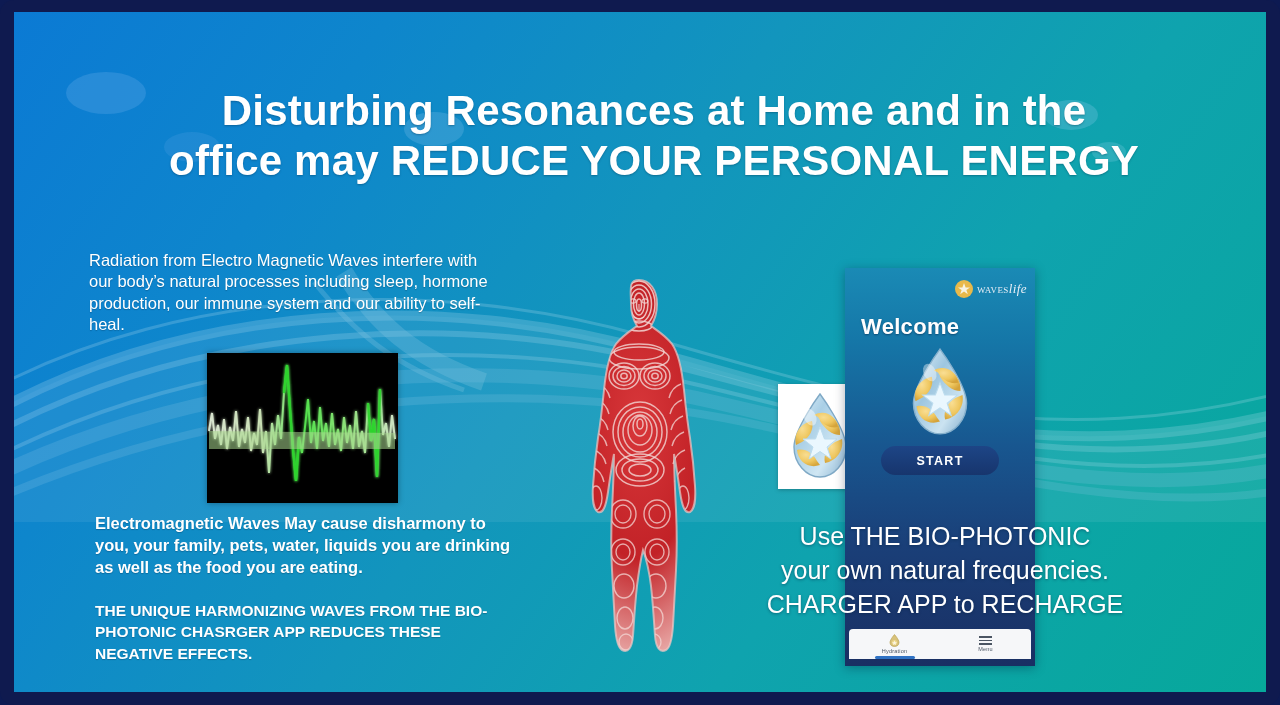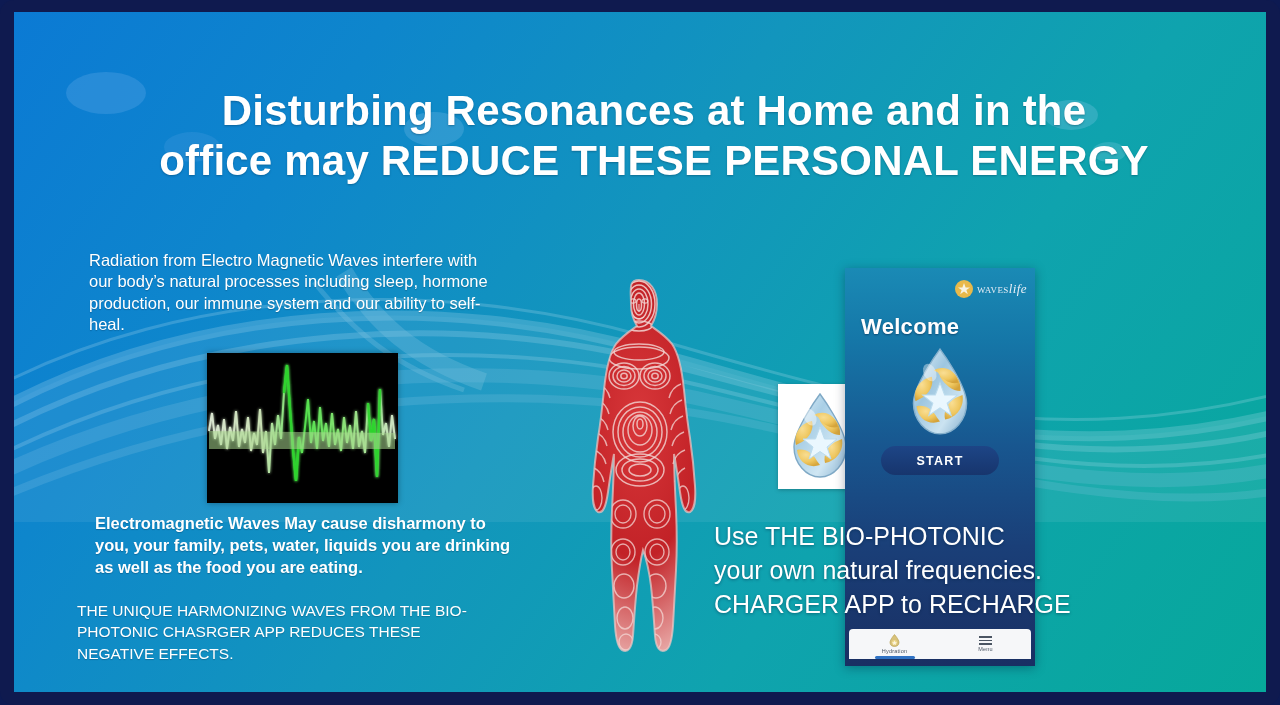--- a/index.html
+++ b/index.html
@@ -54,22 +54,22 @@
     box-shadow:0 0 6px rgba(0,0,0,.35);
   }
   .wave-img svg{display:block;}
 
   .bold-a{
     position:absolute;left:81px;top:501px;width:425px;
     color:#ffffff;font-size:16.5px;font-weight:bold;line-height:1.33;
     text-shadow:0 1px 1px rgba(0,40,70,.30);
   }
   .bold-b{
-    position:absolute;left:63px;top:588px;width:425px;
-    color:#ffffff;font-size:15.5px;font-weight:normal;line-height:1.38;
+    position:absolute;left:81px;top:588px;width:425px;
+    color:#ffffff;font-size:15.5px;font-weight:bold;line-height:1.38;
     text-shadow:0 1px 1px rgba(0,40,70,.30);
   }
 
   
   .body-fig{
     position:absolute;left:540px;top:262px;width:170px;height:385px;
   }
   .body-fig svg{display:block;}
 
   
@@ -121,21 +121,21 @@
   .navitem.active::after{
     content:"";position:absolute;bottom:0;left:50%;transform:translateX(-50%);
     width:40px;height:3px;background:#2f72c4;border-radius:2px;
   }
   .ham{display:flex;flex-direction:column;gap:2px;}
   .ham span{display:block;width:13px;height:1.4px;background:#4b5563;}
 
   
   .cta{
     position:absolute;left:700px;top:508px;width:462px;
-    text-align:left;color:#ffffff;font-size:25px;line-height:1.35;
+    text-align:center;color:#ffffff;font-size:25px;line-height:1.35;
     text-shadow:0 1px 3px rgba(0,30,60,.45);
     z-index:6;
   }
 </style>
 </head>
 <body>
 
 <div class="slide-frame">
  <div class="slide">
 
@@ -160,21 +160,21 @@
       <path d="M-20,150 C180,40 430,30 640,90 C840,146 1030,210 1270,150 L1270,260 L-20,260 Z"></path>
     </g>
     <g fill="none" stroke="#dff0fa" stroke-opacity=".30">
       <path d="M330,10 C360,60 400,96 470,120" stroke-width="18"></path>
       <path d="M300,20 C340,70 380,104 450,128" stroke-width="5"></path>
     </g>
   </svg>
 
   <div class="title">
     <span class="l1">Disturbing Resonances at Home and in the</span>
-    <span class="l2">office may REDUCE THESE PERSONAL ENERGY</span>
+    <span class="l2">office may REDUCE YOUR PERSONAL ENERGY</span>
   </div>
 
   <div class="lede">Radiation from Electro Magnetic Waves interfere with our body’s natural processes including sleep, hormone production, our immune system and our ability to self-heal.</div>
 
   <div class="wave-img">
     <svg width="191" height="150" viewBox="0 0 191 150">
       <defs>
         <linearGradient id="wgA" x1="0" y1="0" x2="1" y2="0">
           <stop offset="0%" stop-color="#d9e4cf"></stop>
           <stop offset="28%" stop-color="#c9e0b4"></stop>

